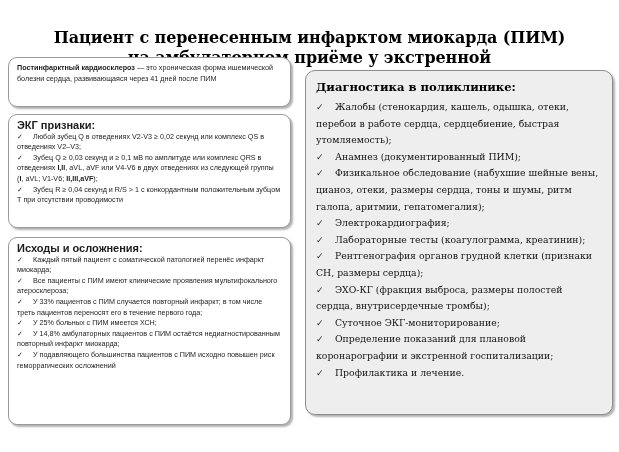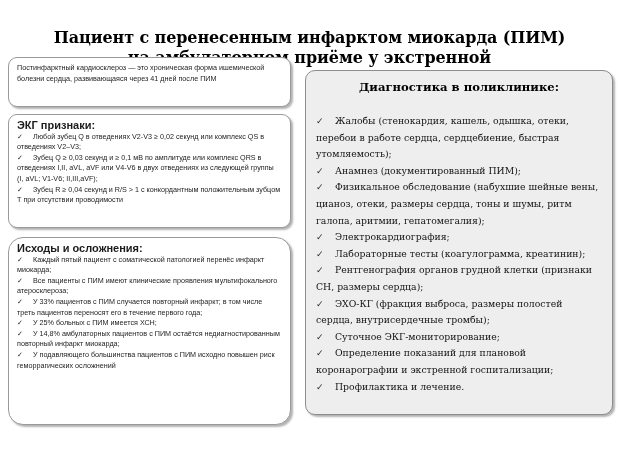--- a/index.html
+++ b/index.html
@@ -53,61 +53,60 @@
   .left-card .hdr {
     font-weight: bold;
     font-size: 11px;
     display: block;
     margin-bottom: 1px;
   }
   .left-card p {
     margin: 0;
     text-align: left;
   }
-  .left-card .b { font-weight: normal; }
+  .left-card .b { font-weight: bold; }
 
   .li {
     margin: 0;
     padding: 0;
     position: relative;
     text-indent: 0;
   }
   .li .tick {
     display: inline-block;
     width: 16px;
     font-size: 7px;
     color: #2a2a2a;
   }
 
   #card-pics  { left: 8px;  top: 57px;  width: 283px; height: 50px; }
   #card-ecg   { left: 8px;  top: 114px; width: 283px; height: 114px; }
-  #card-out   { left: 8px;  top: 237px; width: 283px; height: 188px; border-radius: 15px; }
+  #card-out   { left: 8px;  top: 237px; width: 283px; height: 188px; }
 
   
   #card-diag {
     left: 305px;
     top: 70px;
     width: 308px;
     height: 345px;
     background: #eeeeee;
     border: 1px solid #8d8d8d;
     border-radius: 10px;
     padding: 7px 10px 6px 10px;
     font-family: "DejaVu Serif", serif;
     font-size: 9.3px;
     line-height: 16.6px;
     color: #121212;
   }
   #card-diag .diag-hdr {
     display: block;
-    text-align: center;
     font-weight: bold;
     font-size: 11.6px;
     line-height: 19px;
-    margin-bottom: 16px;
+    margin-bottom: 2px;
     color: #000000;
   }
   #card-diag .li .tick {
     width: 19px;
     font-size: 9px;
     font-family: "Liberation Sans", sans-serif;
   }
 </style>
 </head>
 <body>

